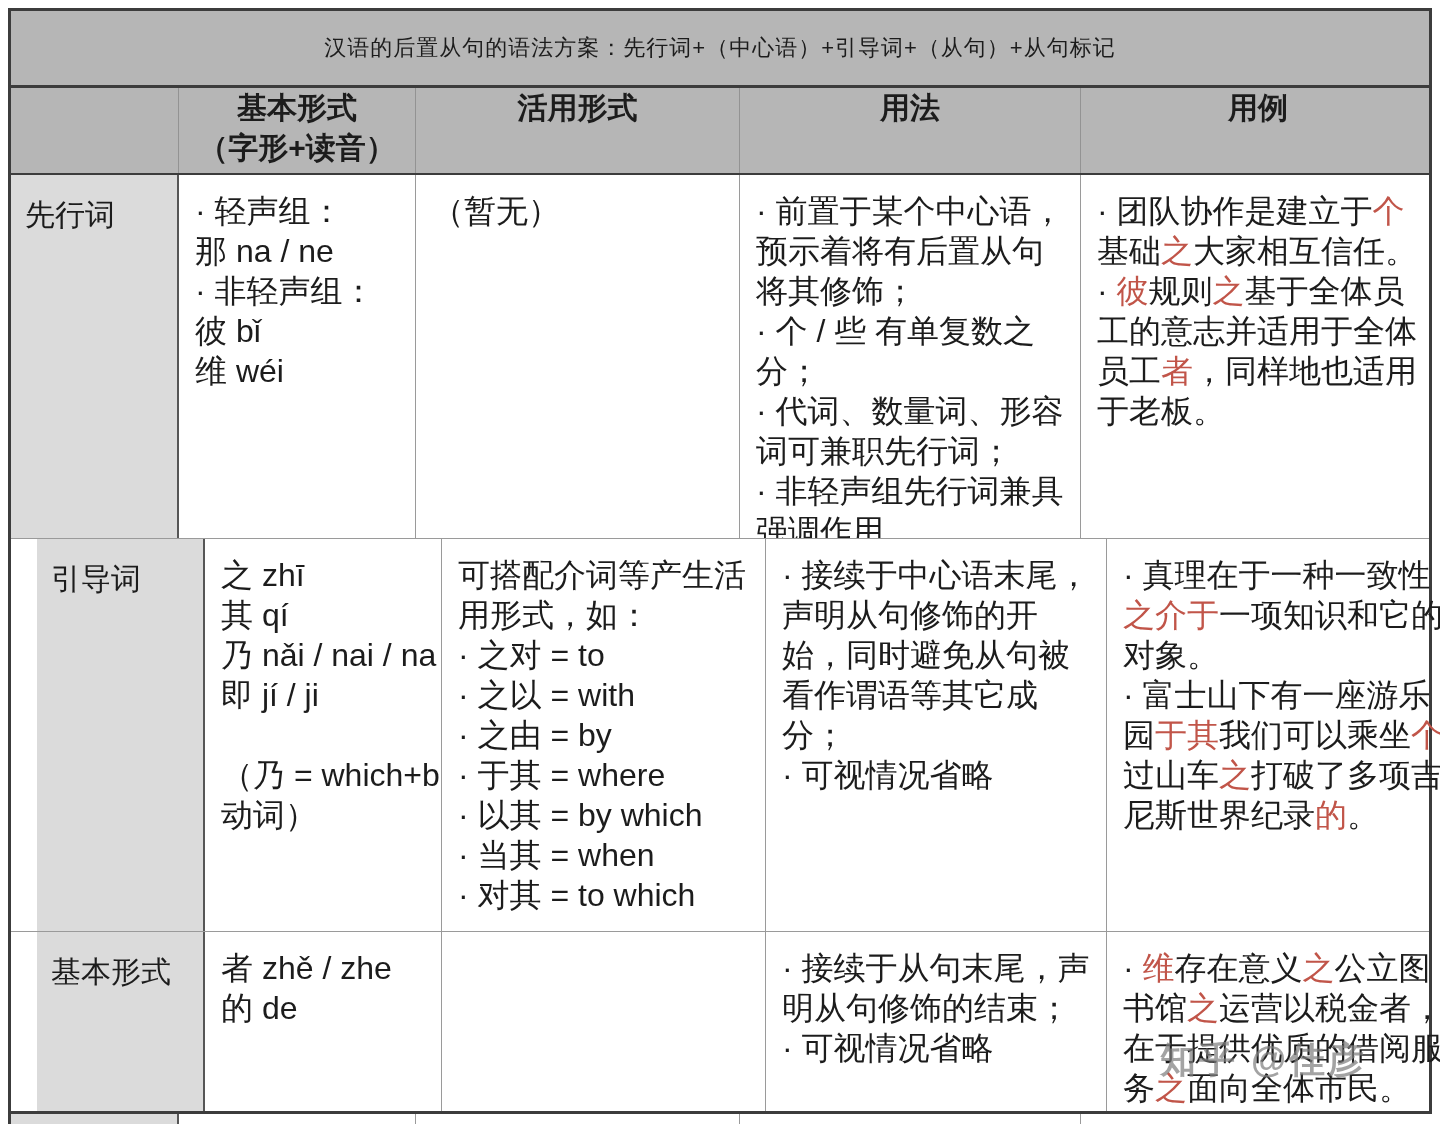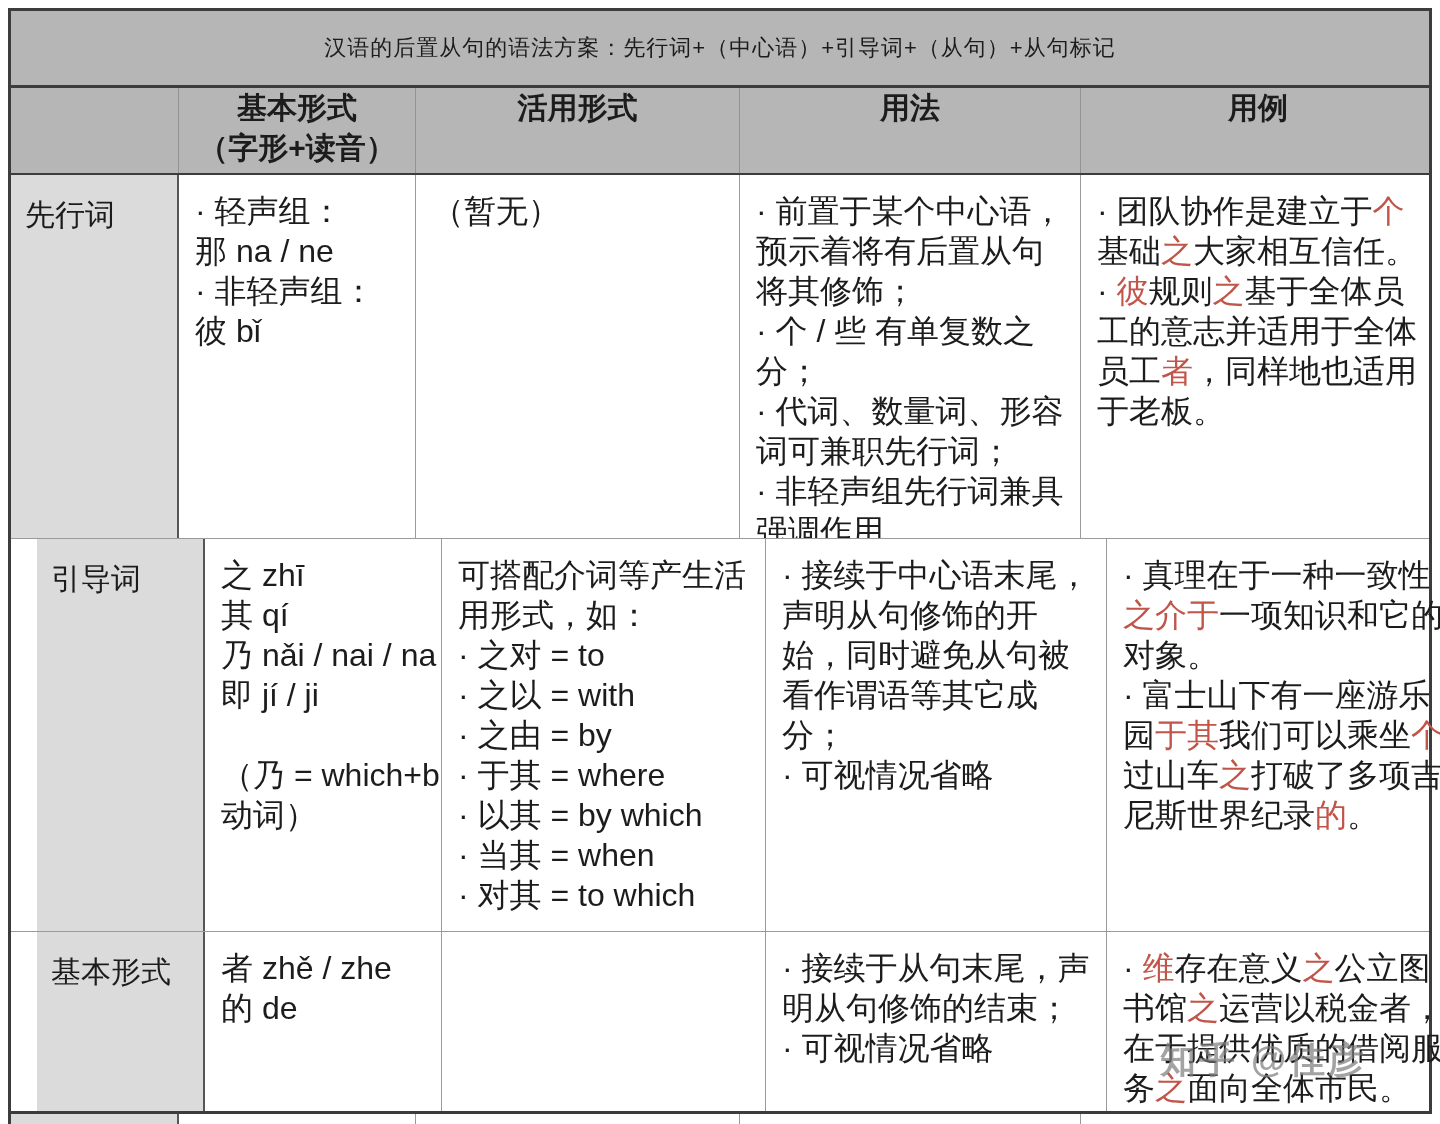--- a/index.html
+++ b/index.html
@@ -109,20 +109,21 @@
       </div>
     </div>
   <div id="bodyRows">
       <div class="grid-row body-row row-h1">
         <div class="label-cell">先行词</div>
         <div class="cell col0">
           <div class="para"><span>· 轻声组：</span></div>
           <div class="para"><span>那 na / ne</span></div>
           <div class="para"><span>· 非轻声组：</span></div>
           <div class="para"><span>彼 bǐ</span></div>
+          <div class="para"><span>维 wéi</span></div>
         </div>
         <div class="cell col1">
           <div class="para"><span>（暂无）</span></div>
         </div>
         <div class="cell col2">
           <div class="para"><span>· 前置于某个中心语，预示着将有后置从句将其修饰；</span></div>
           <div class="para"><span>· 个 / 些 有单复数之分；</span></div>
           <div class="para"><span>· 代词、数量词、形容词可兼职先行词；</span></div>
           <div class="para"><span>· 非轻声组先行词兼具强调作用</span></div>
         </div>

